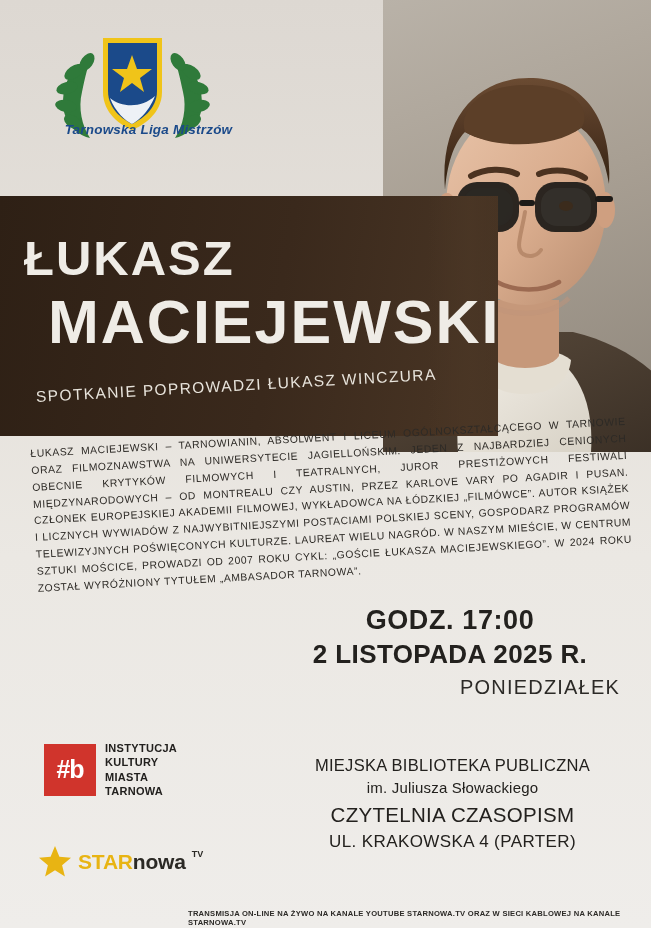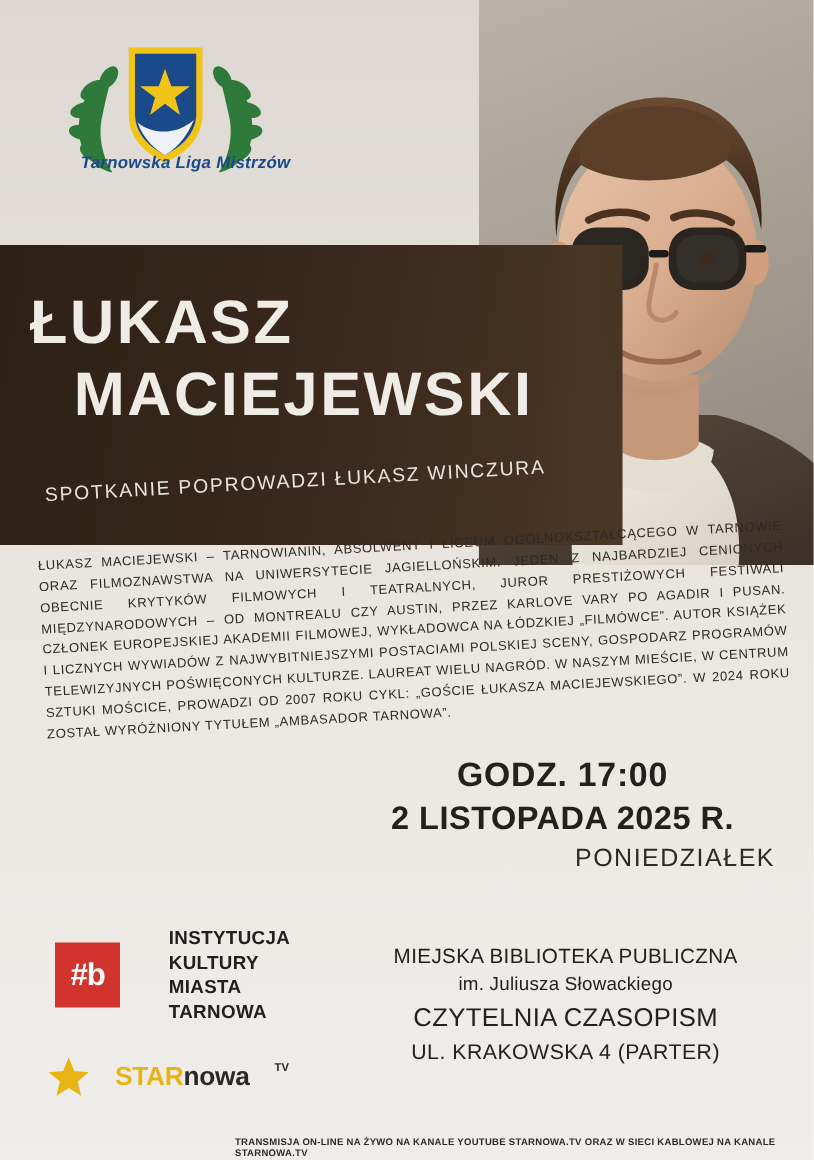--- a/index.html
+++ b/index.html
@@ -66,22 +66,22 @@
     position: absolute;
     left: 24px; top: 234px;
     font-size: 49px;
     font-weight: bold;
     letter-spacing: 2px;
     color: #efece6;
     line-height: 1;
   }
   .name2 {
     position: absolute;
-    left: 59px; top: 292px;
-    font-size: 49px;
+    left: 48px; top: 292px;
+    font-size: 61px;
     font-weight: bold;
     letter-spacing: 2px;
     color: #efece6;
     line-height: 1;
   }
   .host {
     position: absolute;
     left: 36px; top: 388px;
     font-size: 15.5px;
     letter-spacing: 1.4px;
@@ -158,35 +158,34 @@
   .inst-mark {
     width: 52px; height: 52px;
     background: #d0342c;
     display: flex; align-items: center; justify-content: center;
     font-weight: bold;
     color: #ffffff;
     font-size: 25px;
     letter-spacing: -1px;
   }
   .inst-text {
-    font-size: 15px;
+    font-size: 11px;
     font-weight: bold;
     line-height: 1.3;
     color: #22201e;
     letter-spacing: .3px;
-    margin-left: 30px;
   }
 
   
   .starnowa {
     position: absolute;
     left: 38px; top: 845px;
     display: flex;
     align-items: center;
-    gap: 20px;
+    gap: 6px;
   }
   .starnowa .st-text {
     font-size: 21px;
     font-weight: bold;
     color: #2b2925;
     letter-spacing: -.2px;
   }
   .starnowa .st-text .yellow { color: #e8b413; }
   .starnowa .tv {
     font-size: 9px;

